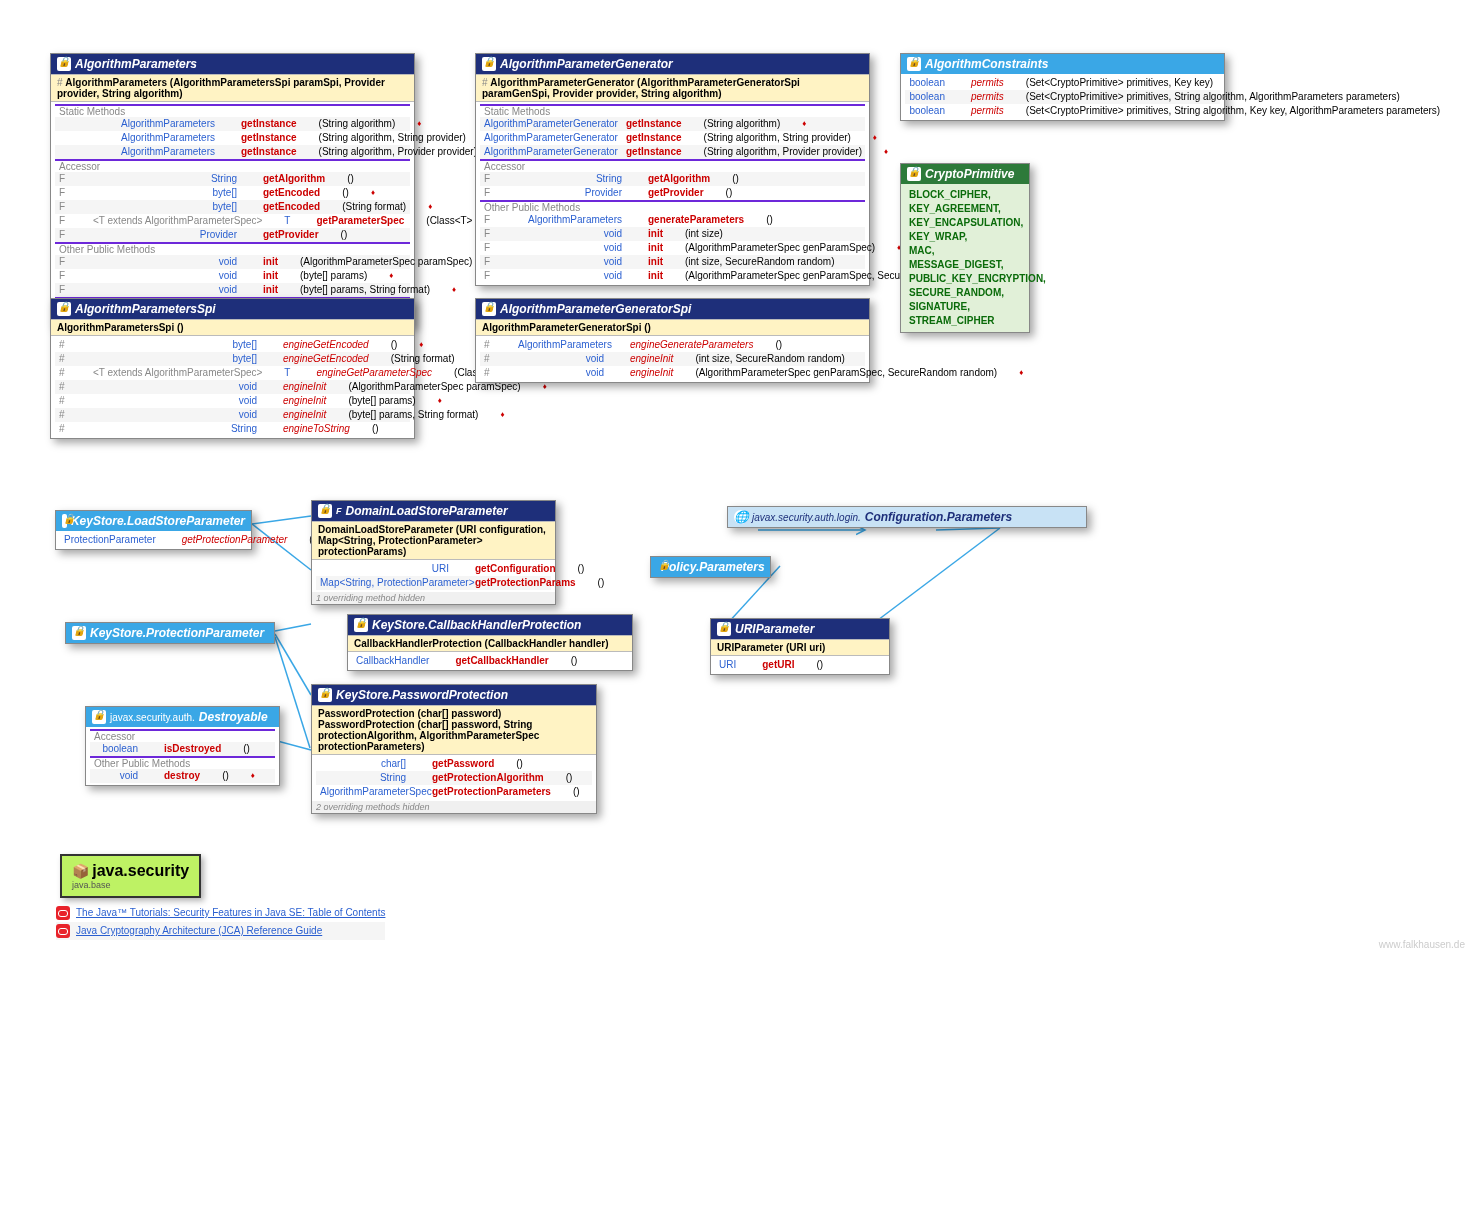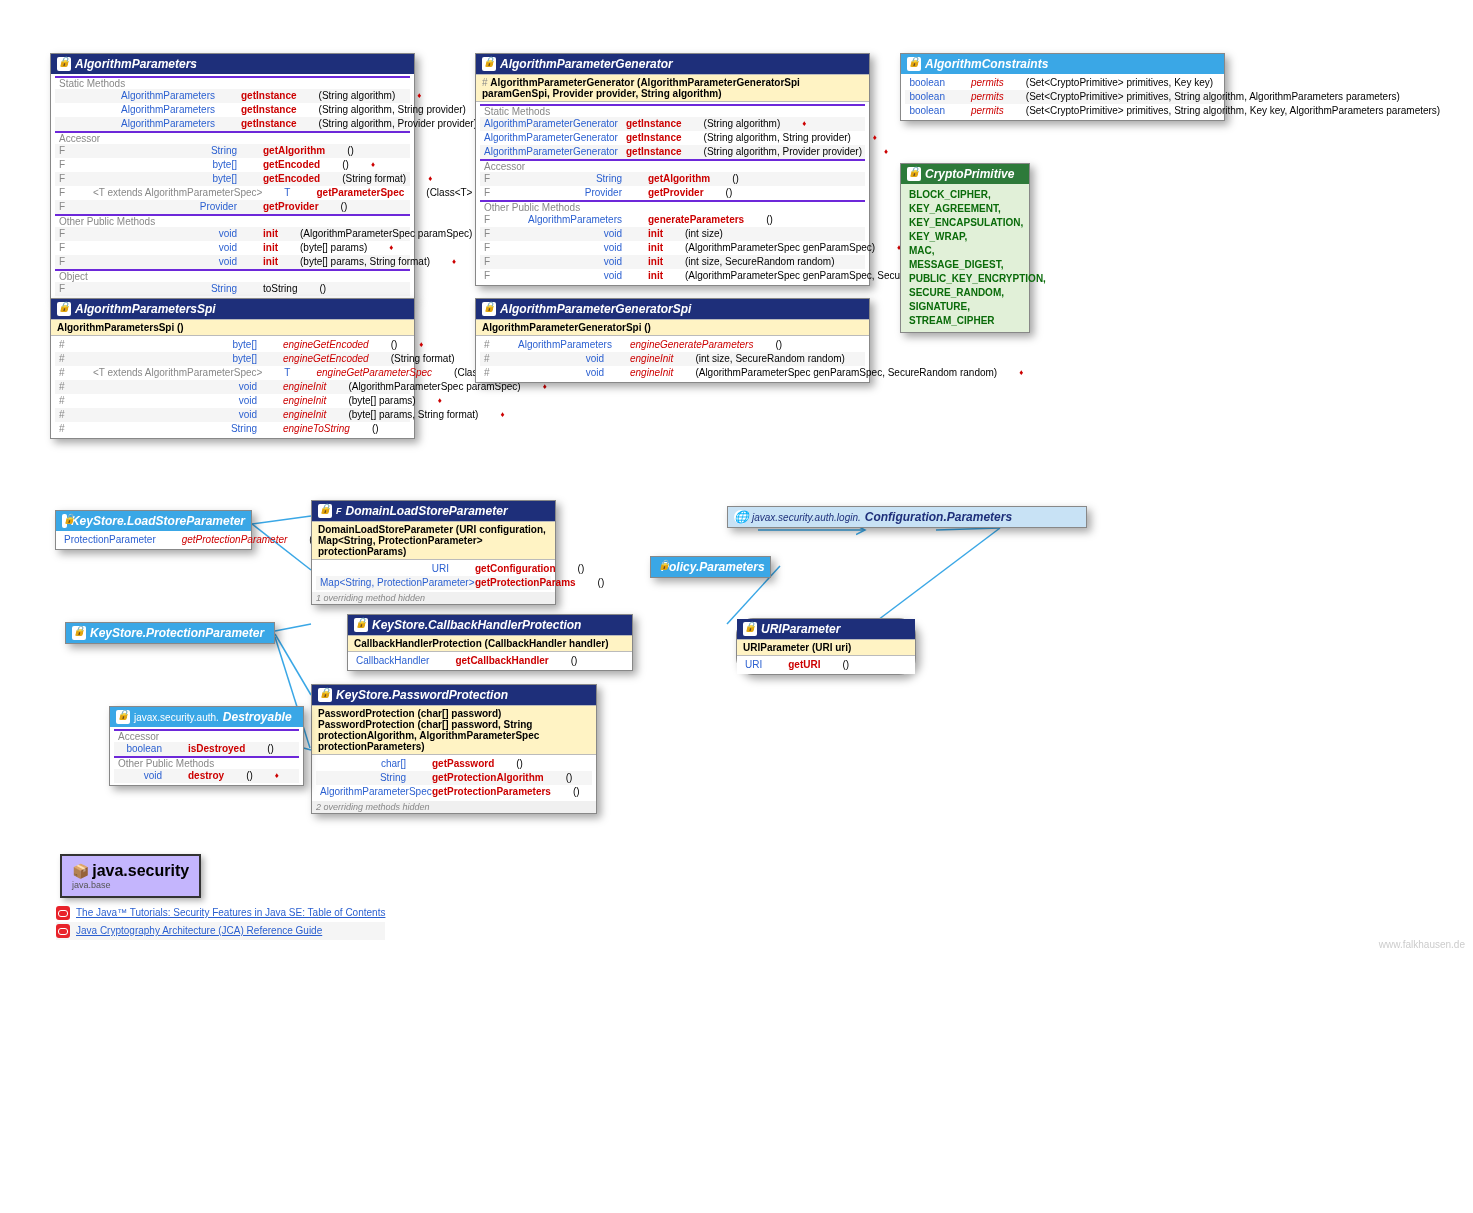--- a/index.html
+++ b/index.html
@@ -94,21 +94,21 @@
   .note-hidden {
     color: #888;
     font-style: italic;
     font-size: 9px;
     padding: 1px 4px;
     background: #f0f0f0;
   }
   .pkg-box {
     position: absolute;
     border: 2px solid #333;
-    background: #c4b5fd;
+    background: #bef264;
     padding: 6px 10px;
     box-shadow: 3px 3px 6px rgba(0,0,0,0.3);
   }
   .pkg-box .title { font-size: 16px; font-weight: bold; }
   .pkg-box .sub { font-size: 9px; color: #555; background: none; border: none; padding: 0; }
   .links { position: absolute; font-size: 11px; }
   .links .row { display: flex; align-items: center; gap: 6px; padding: 2px 0; text-align: right; }
   .links a { color: #2a5fd0; text-decoration: underline; }
   .links .oracle {
     width: 14px; height: 14px;
@@ -149,20 +149,21 @@
       <path d="M0,0 L6,3 L0,6" fill="none" stroke="#3aa7e6"></path>
     </marker>
   </defs>
 </svg>
 
 <div class="box" style="left:50px; top:53px; width:365px;">
   <div class="hdr navy">
       <span class="lock"></span>
       <span>AlgorithmParameters</span>
     </div>
+  <div class="sub"><span class="mod">#</span> <b>AlgorithmParameters (AlgorithmParametersSpi paramSpi, Provider provider, String algorithm)</b></div>
   <div class="body">
     <div class="section-label">Static Methods</div>
     <div class="row">
         <span class="ret" style="width:160px;">AlgorithmParameters</span>
         <span class="name">getInstance</span> 
         <span class="args">(String algorithm)</span> 
         <span class="throws">♦</span>
       </div>
     <div class="row">
         <span class="ret" style="width:160px;">AlgorithmParameters</span>
@@ -526,21 +527,21 @@
       </div>
     <div class="row">
         <span class="ret" style="width:90px;">AlgorithmParameterSpec</span>
         <span class="name">getProtectionParameters</span> 
         <span class="args">()</span>
       </div>
   </div>
   <div class="note-hidden">2 overriding methods hidden</div>
 </div>
 
-<div class="box" style="left:85px; top:706px; width:195px;margin-left:24px;">
+<div class="box" style="left:85px; top:706px; width:195px;">
   <div class="hdr blue">
       <span class="lock"></span>
       <span class="note">javax.security.auth.</span>
       <span>Destroyable</span>
     </div>
   <div class="body">
     <div class="section-label">Accessor</div>
     <div class="row">
         <span class="ret" style="width:48px;">boolean</span>
         <span class="name">isDestroyed</span> 
@@ -564,21 +565,21 @@
 </div>
 
 <div class="box" style="left:727px; top:506px; width:360px;">
   <div class="hdr lightblue">
     <span style="width:14px;height:14px;background:#fff;border-radius:50%;display:inline-block;position:relative;">🌐</span>
     <span style="font-style:italic;font-weight:normal;font-size:10px;">javax.security.auth.login.</span>
       <span>Configuration.Parameters</span>
   </div>
 </div>
 
-<div class="box" style="left:736px; top:618px; width:180px;border-radius:17px;">
+<div class="box" style="left:710px; top:618px; width:180px;">
   <div class="hdr navy">
       <span class="lock"></span>
       <span>URIParameter</span>
     </div>
   <div class="sub"><b>URIParameter (URI uri)</b></div>
   <div class="body">
     <div class="row">
         <span class="ret">URI</span> 
         <span class="name">getURI</span> 
         <span class="args">()</span>

